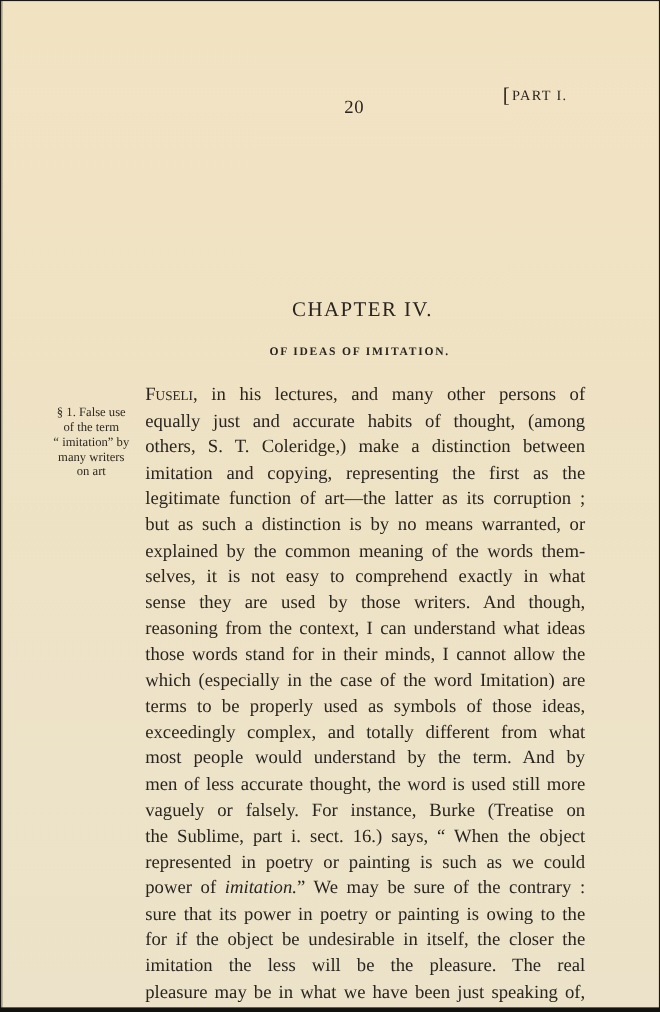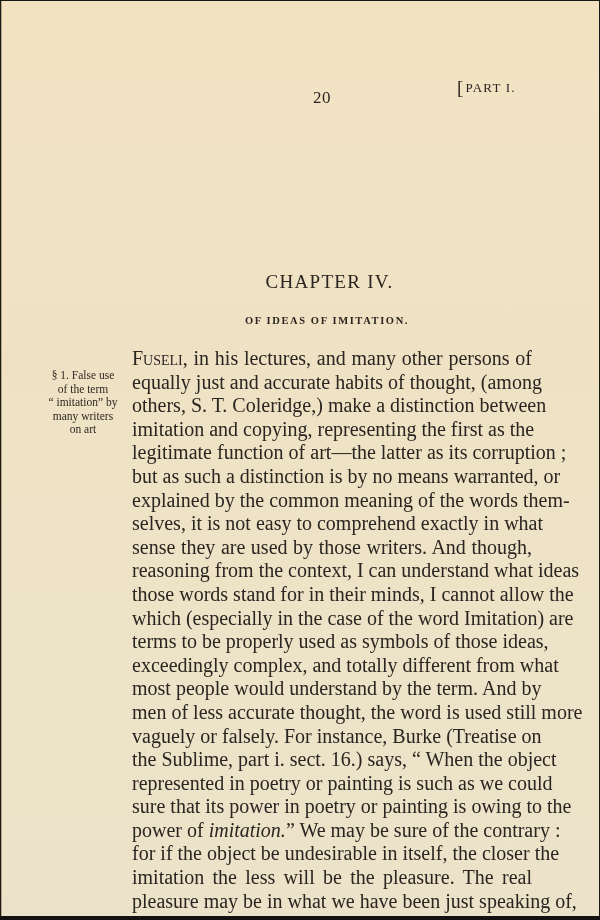--- a/index.html
+++ b/index.html
@@ -36,21 +36,21 @@
   }
   .sidenote {
     position: absolute; left: 36px; top: 368px; width: 90px;
     font-size: 11.5px; line-height: 13.5px; color: #2e2922; text-align: center;
   }
   .body-text {
     position: absolute; left: 130px; top: 346px; width: 400px;
   }
   .line {
     display: block; height: 23.6px; line-height: 23.6px;
-    font-size: 20px; white-space: nowrap;
+    font-size: 17px; white-space: nowrap;
     text-align: justify; text-align-last: justify;
   }
   .smallcaps { font-variant: small-caps; }
   .bottom-bar {
     position: absolute; left: 0; top: 916px; width: 600px; height: 4px; background: #141210;
   }
 </style>
 </head>
 <body>
 
@@ -85,20 +85,20 @@
     <span class="line">reasoning from the context, I can understand what ideas</span>
     <span class="line">those words stand for in their minds, I cannot allow the</span>
     <span class="line">which (especially in the case of the word Imitation) are</span>
     <span class="line">terms to be properly used as symbols of those ideas,</span>
     <span class="line">exceedingly complex, and totally different from what</span>
     <span class="line">most people would understand by the term.  And by</span>
     <span class="line">men of less accurate thought, the word is used still more</span>
     <span class="line">vaguely or falsely.  For instance, Burke (Treatise on</span>
     <span class="line">the Sublime, part i. sect. 16.) says, “ When the object</span>
     <span class="line">represented in poetry or painting is such as we could</span>
+    <span class="line"><span>power of </span><em>imitation.</em><span>”  We may be sure of the contrary :</span></span>
     <span class="line">sure that its power in poetry or painting is owing to the</span>
-    <span class="line"><span>power of </span><em>imitation.</em><span>”  We may be sure of the contrary :</span></span>
     <span class="line">for if the object be undesirable in itself, the closer the</span>
     <span class="line">imitation the less will be the pleasure.  The real</span>
     <span class="line">pleasure may be in what we have been just speaking of,</span>
   </div>
 </div>
 <div class="bottom-bar"></div>
 
 </body></html>

